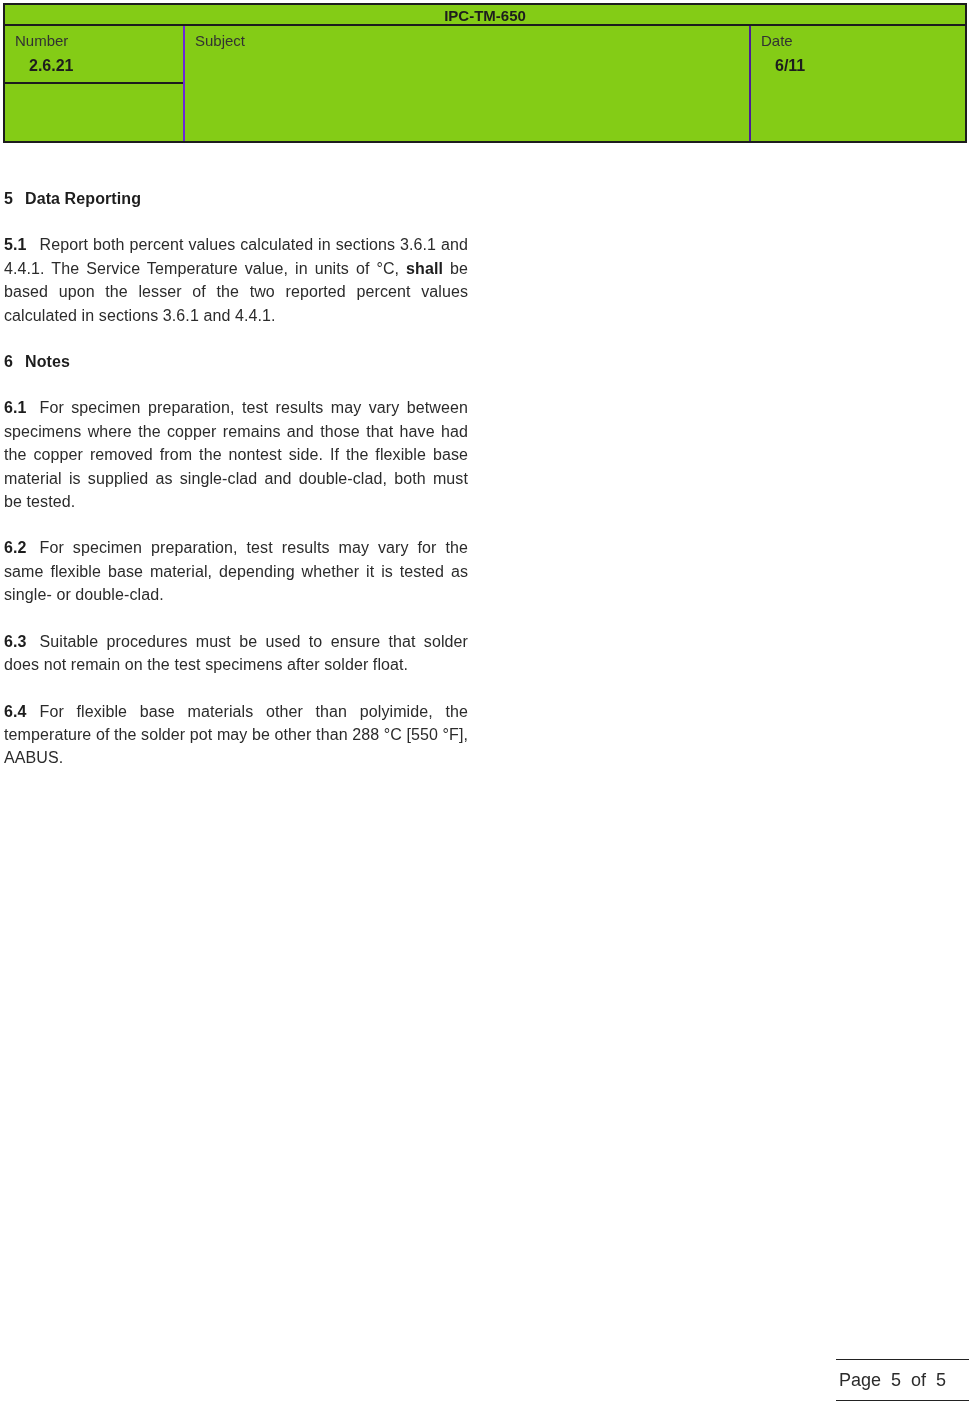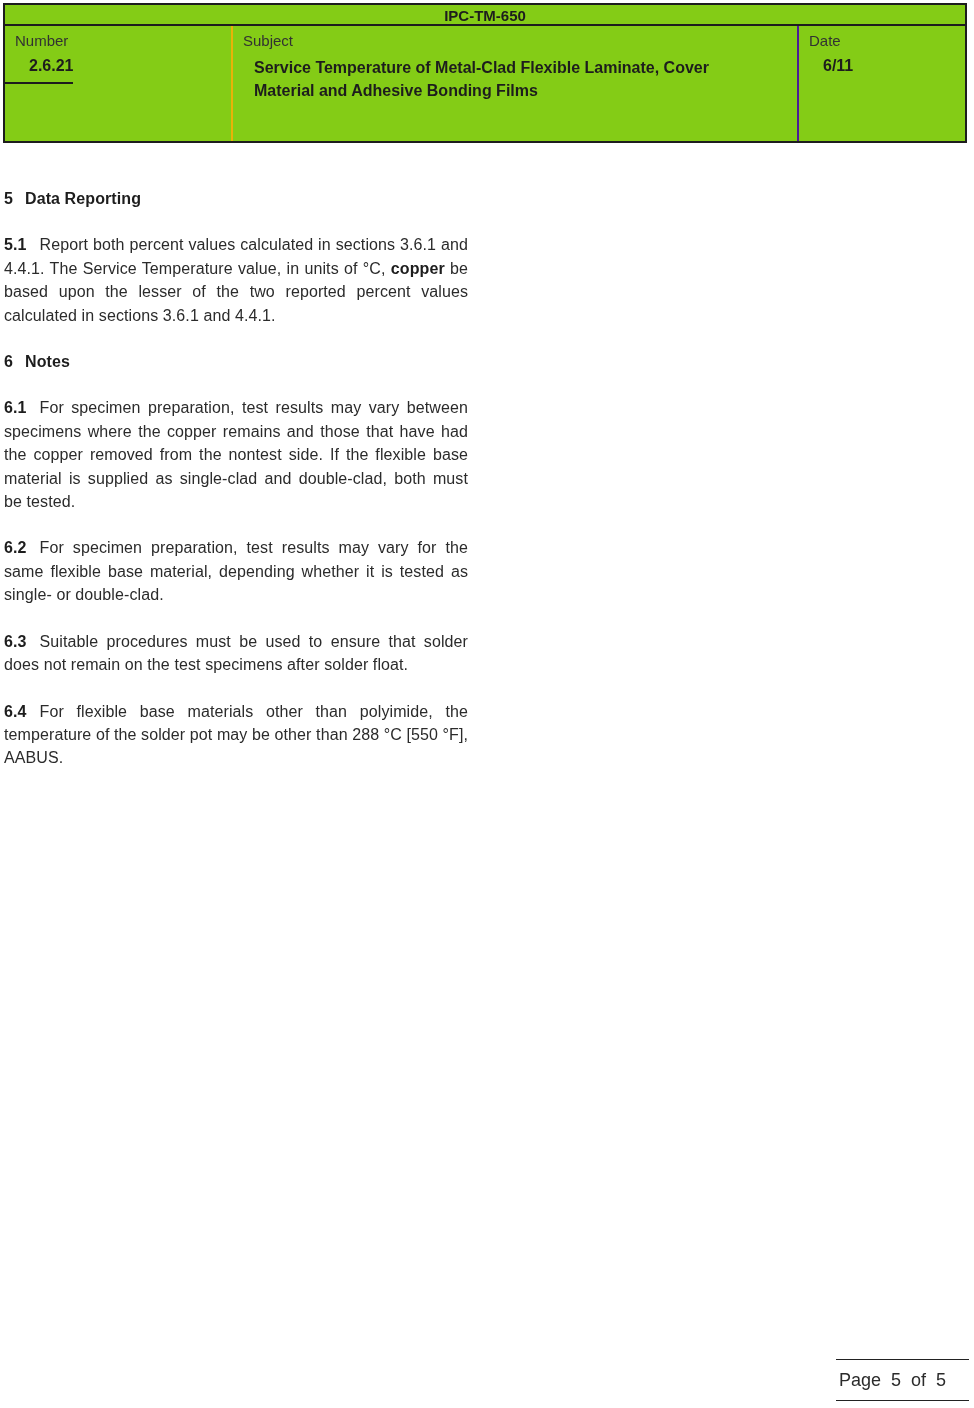--- a/index.html
+++ b/index.html
@@ -27,23 +27,24 @@
     height: 21px;
     line-height: 21px;
     text-align: center;
     font-size: 15px;
     font-weight: 600;
     color: #1d1d1d;
     border-bottom: 2px solid #1d1d1d;
   }
   .hdr-main-row { display: flex; height: 115px; }
   .hdr-col-left {
-    width: 228px;
-    border-right: 2px solid #eab308;
+    width: 180px;
+    border-right: 2px solid #6d28d9;
     display: flex;
+    flex-direction: column;
   }
   .hdr-cell-number { height: 58px; border-bottom: 2px solid #1d1d1d; }
   .hdr-cell-revision { flex: 1; }
   .hdr-col-subject { width: 566px; border-right: 2px solid #4c1d95; }
   .hdr-col-date { flex: 1; }
   .hdr-label {
     font-size: 15px;
     color: #323232;
     padding: 6px 0 0 10px;
   }
@@ -114,37 +115,36 @@
     <div class="hdr-title-row">IPC-TM-650</div>
     <div class="hdr-main-row">
       <div class="hdr-col-left">
         <div class="hdr-cell-number">
           <div class="hdr-label">Number</div>
           <div class="hdr-value">2.6.21</div>
         </div>
       </div>
       <div class="hdr-col-subject">
         <div class="hdr-label">Subject</div>
-        <div class="hdr-subject-value">Service Temperature of Metal-Clad Flexible Laminate, Cover Material and Adhesive Bonding Films</div>
       </div>
       <div class="hdr-col-date">
         <div class="hdr-label">Date</div>
         <div class="hdr-value">6/11</div>
       </div>
     </div>
   </div>
 
   <div class="body-col">
 
     <div class="sec-heading">
       <span class="sec-num">5</span><span>Data Reporting</span>
     </div>
 
     <p class="para">
-      <span class="pnum">5.1</span><span>Report both percent values calculated in sections 3.6.1 and 4.4.1. The Service Temperature value, in units of °C, </span><span class="bold-run">copper</span><span> be based upon the lesser of the two reported percent values calculated in sections 3.6.1 and 4.4.1.</span>
+      <span class="pnum">5.1</span><span>Report both percent values calculated in sections 3.6.1 and 4.4.1. The Service Temperature value, in units of °C, </span><span class="bold-run">shall</span><span> be based upon the lesser of the two reported percent values calculated in sections 3.6.1 and 4.4.1.</span>
     </p>
 
     <div class="sec-heading">
       <span class="sec-num">6</span><span>Notes</span>
     </div>
 
     <p class="para">
       <span class="pnum">6.1</span><span>For specimen preparation, test results may vary between specimens where the copper remains and those that have had the copper removed from the nontest side. If the flexible base material is supplied as single-clad and double-clad, both must be tested.</span>
     </p>
 

